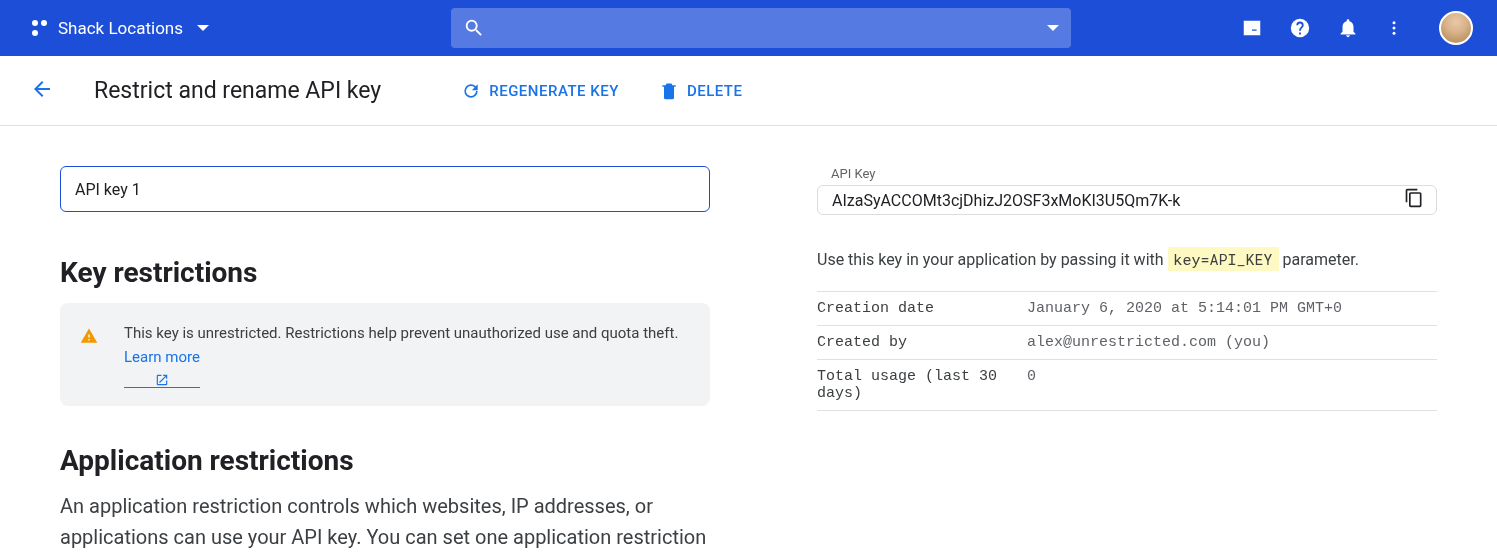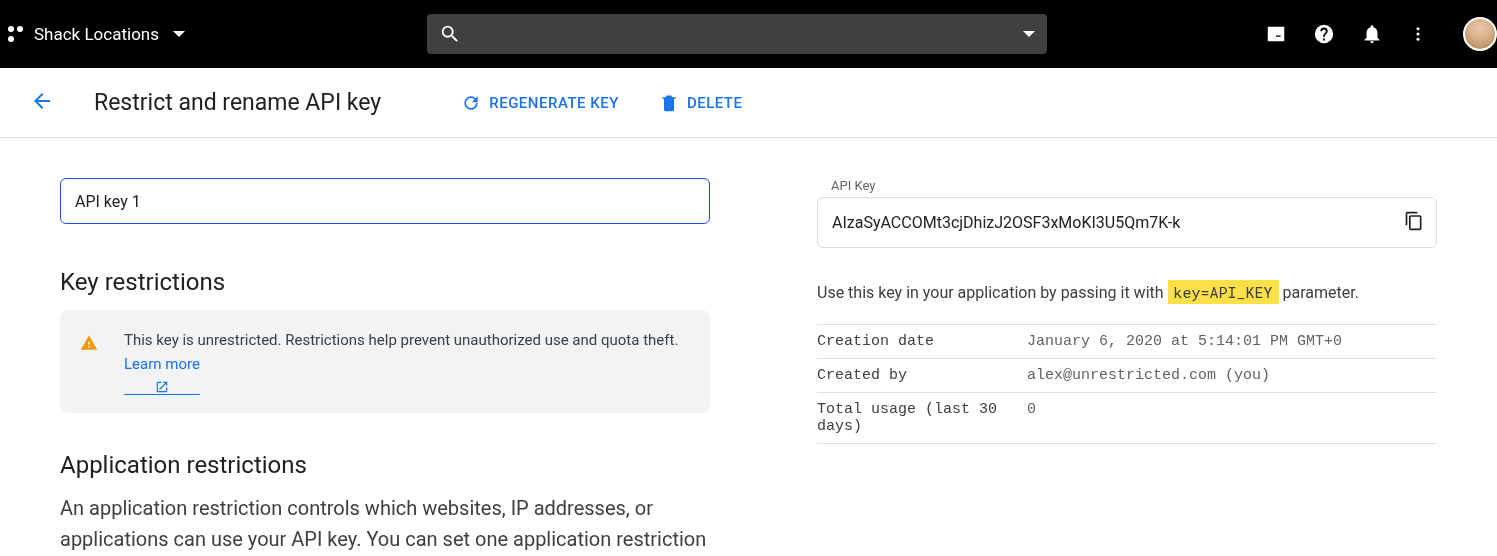--- a/index.html
+++ b/index.html
@@ -1,24 +1,24 @@
 <!DOCTYPE html>
 <html><head>
 <meta charset="utf-8">
 <style>
   * { box-sizing: border-box; margin: 0; padding: 0; font-family: Roboto, "Helvetica Neue", Arial, sans-serif; }
   body { background: #fff; width: 1497px; height: 556px; overflow: hidden; color: #202124; }
 
   
   .topbar {
-    background: #000000;
-    height: 68px;
-    display: flex;
-    align-items: center;
-    padding: 0 0;
+    background: #1d4ed8;
+    height: 56px;
+    display: flex;
+    align-items: center;
+    padding: 0 24px;
     color: #fff;
   }
   .project-picker {
     display: flex;
     align-items: center;
     gap: 10px;
     font-size: 17px;
     cursor: pointer;
     padding: 4px 8px;
     border-radius: 4px;
@@ -117,22 +117,22 @@
     width: 100%;
     height: 46px;
     border: 1px solid #1d4ed8;
     border-radius: 6px;
     padding: 0 14px;
     font-size: 16px;
     color: #202124;
     outline: none;
   }
   .section-title {
-    font-size: 24px;
-    font-weight: 400;
+    font-size: 28px;
+    font-weight: 700;
     color: #202124;
     margin-top: 44px;
     margin-bottom: 14px;
   }
   .section-title.mt2 { margin-top: 38px; }
   .warning-box {
     background: #f1f3f4;
     border-radius: 8px;
     padding: 18px 20px;
     display: flex;
@@ -162,41 +162,41 @@
     line-height: 1.55;
     color: #3c4043;
     margin-top: 10px;
   }
 
   
   .api-key-display {
     width: 100%;
     border: 1px solid #dadce0;
     border-radius: 6px;
-    height: 51px;
+    height: 30px;
     display: flex;
     align-items: center;
     padding: 0 12px 0 14px;
     font-size: 16px;
     font-family: "Roboto Mono", "Courier New", monospace;
     color: #202124;
   }
   .api-key-display .copy-btn {
     margin-left: auto;
     cursor: pointer;
   }
   .api-key-display .copy-btn svg { width: 20px; height: 20px; fill: #202124; }
   .hint-text {
     font-size: 16px;
     color: #3c4043;
     margin-top: 34px;
     margin-bottom: 22px;
   }
   .hint-text code {
-    background: #fde047;
+    background: #fef9c3;
     padding: 2px 6px;
     font-family: "Roboto Mono", "Courier New", monospace;
     font-size: 15px;
   }
   .meta-table {
     width: 100%;
     border-collapse: collapse;
     font-size: 15px;
   }
   .meta-table tr { border-top: 1px solid #e0e0e0; }

